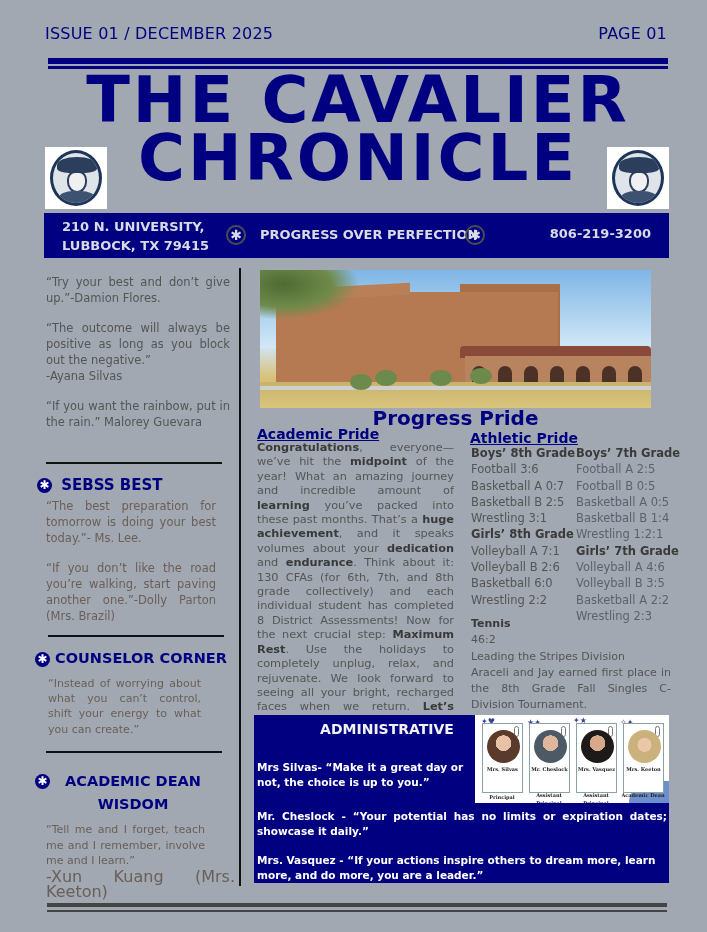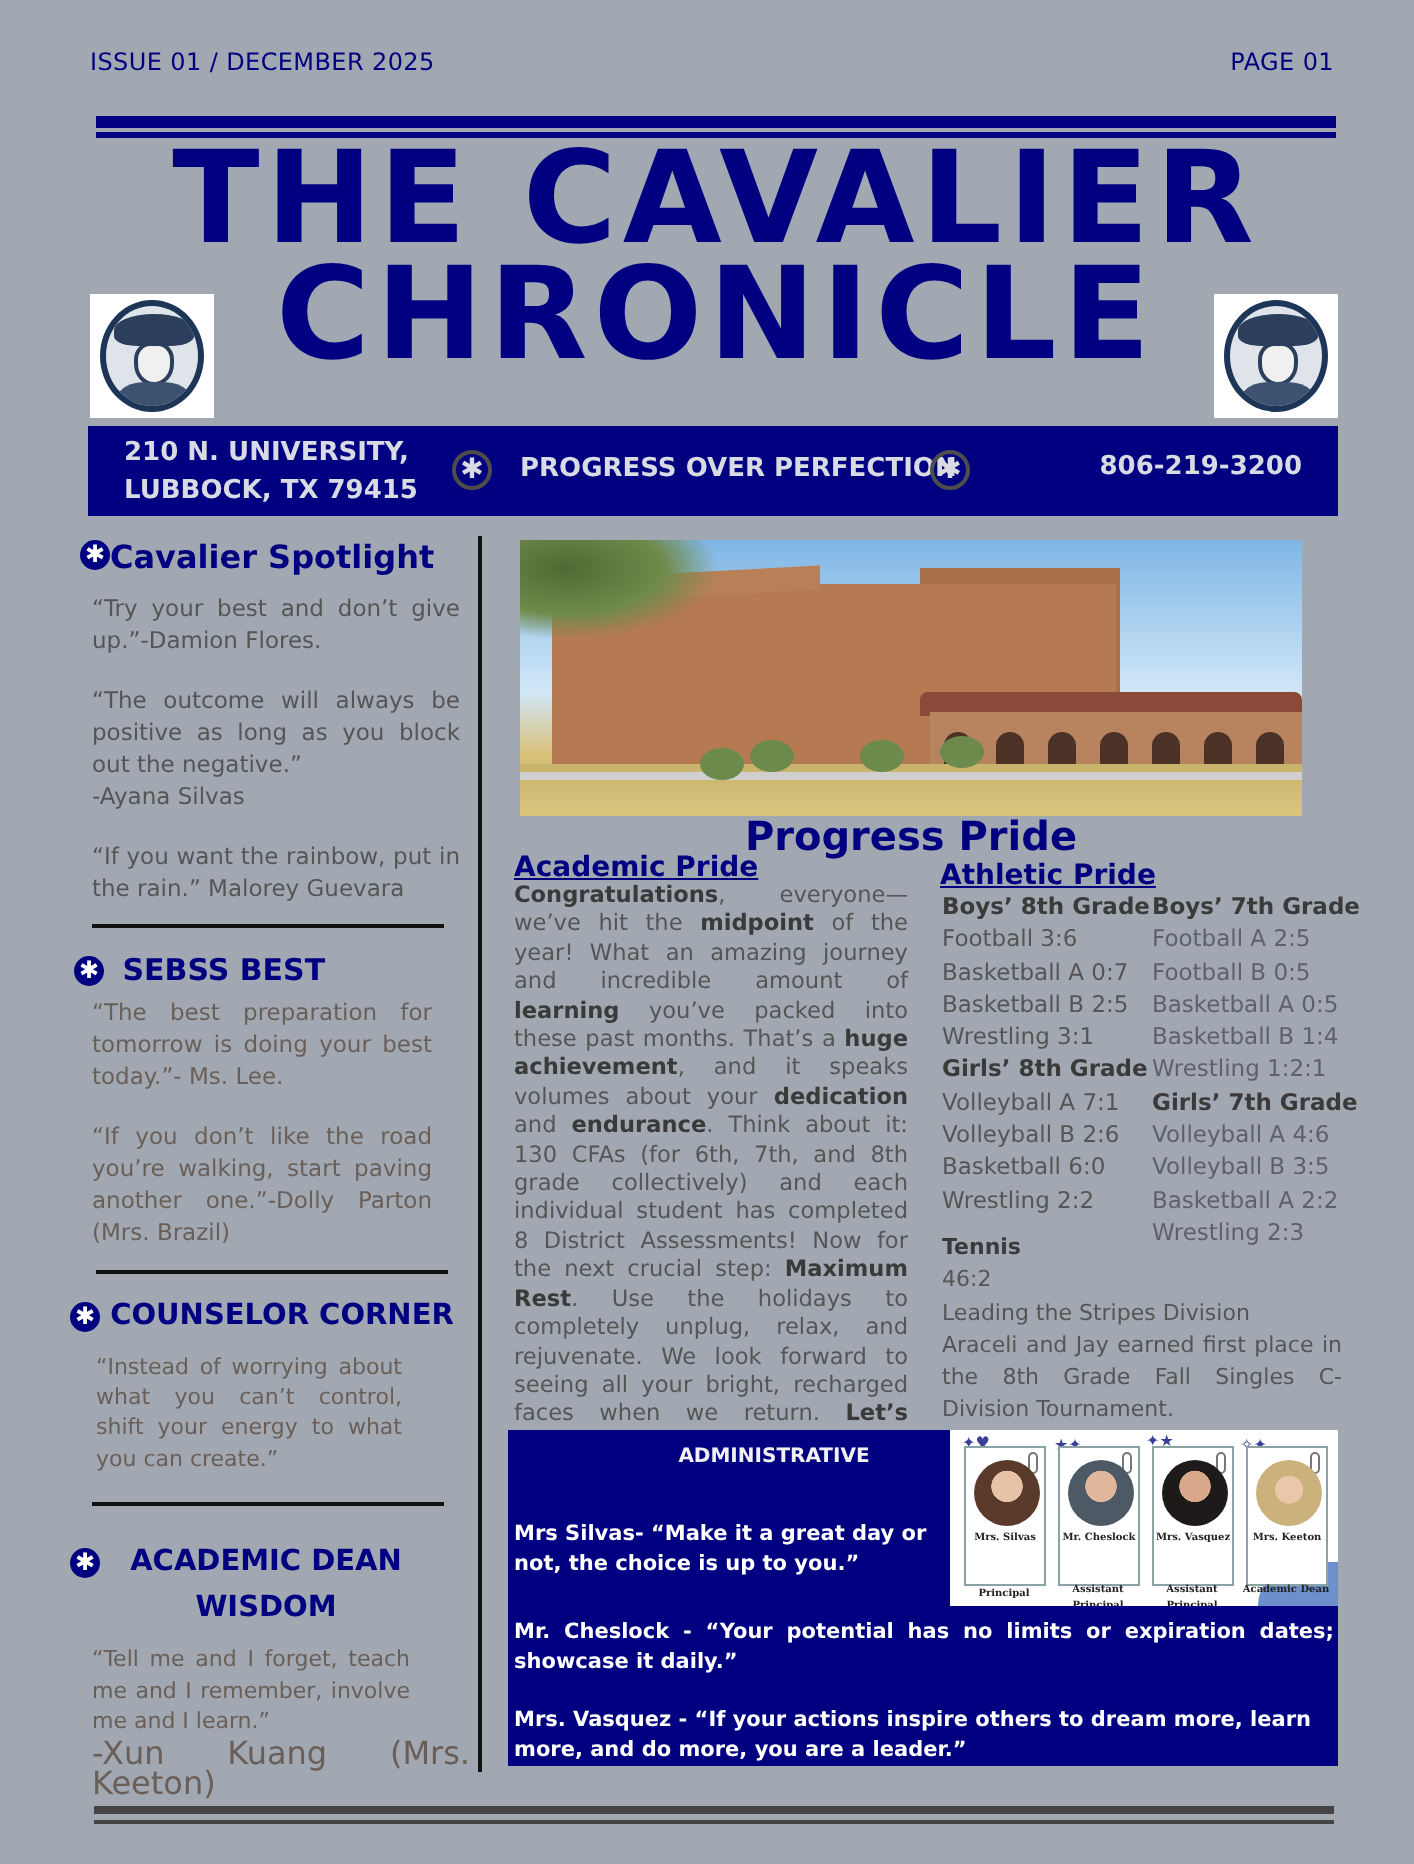--- a/index.html
+++ b/index.html
@@ -6,21 +6,21 @@
   html, body { width: 707px; height: 932px; overflow: hidden; }
   body {
     background: #a1a8b1;
     font-family: "DejaVu Sans", sans-serif;
     color: #4a4a4a;
     position: relative;
   }
   .abs { position: absolute; }
 
   
-  .top-meta { top: 24px; font-size: 12px; color: #010080; letter-spacing: 0.2px; }
+  .top-meta { top: 24px; font-size: 16px; color: #010080; letter-spacing: 0.2px; }
   .rule-thick { left: 48px; width: 620px; height: 6px; background: #010080; top: 58px; }
   .rule-thin { left: 48px; width: 620px; height: 3px; background: #010080; top: 66px; }
   .masthead {
     left: 48px; width: 620px; text-align: center;
     font-family: "DejaVu Sans", sans-serif; font-weight: 900; color: #010080;
     font-size: 64px; line-height: 60px; letter-spacing: 3px;
     transform: scaleX(1.0);
   }
   .logo {
     width: 62px; height: 62px; background: #fff;
@@ -88,21 +88,21 @@
   .ath { font-size: 11.5px; line-height: 16.3px; color: #555; }
   .ath .h { font-weight: 700; color: #3a3a3a; }
   .ath-r { color: #5f5f6f; }
 
   .tennis { left: 471px; top: 616px; width: 200px; font-size: 11px; line-height: 16.3px; color: #555; text-align: justify; }
 
   
   .admin {
     left: 254px; top: 715px; width: 415px; height: 168px; background: #010080; color: #fff;
   }
-  .admin .title { position:absolute; left: 0; top: 4px; width: 222px; text-align: center; font-weight: 700; font-size: 10px; line-height: 20px; color: #f1f1f4; padding-left: 44px; }
+  .admin .title { position:absolute; left: 0; top: 4px; width: 222px; text-align: center; font-weight: 700; font-size: 14px; line-height: 20px; color: #f1f1f4; padding-left: 44px; }
   .admin .msg { position: absolute; font-weight: 700; font-size: 10.5px; line-height: 14.5px; color: #fff; }
   .staff-box { position: absolute; left: 221px; top: 0; width: 194px; height: 88px; background: #fff; overflow: hidden; }
   .staff-card {
     position: absolute; top: 8px; width: 41px; height: 70px; border: 1px solid #8aa2a5;
     background: #fff;
   }
   .staff-photo { position: absolute; left: 4px; top: 6px; width: 33px; height: 33px; border-radius: 50%; }
   .staff-name { position: absolute; left: 0; width: 100%; top: 42px; text-align: center; font-size: 5px; line-height: 6px; color: #222; font-family: "DejaVu Serif", serif; font-weight: 700; }
   .staff-role { position: absolute; width: 46px; text-align: center; font-size: 5px; line-height: 8px; color: #222; font-family: "DejaVu Serif", serif; font-weight: 700; }
   .clip { position:absolute; top: 2px; right: 3px; width: 5px; height: 11px; border: 1px solid #777; border-radius: 3px; }
@@ -146,23 +146,20 @@
   </div>
   <span class="star-circle" style="left:182px; top:12px;">✱</span>
   <div class="motto">PROGRESS OVER PERFECTION</div>
   <span class="star-circle" style="left:421px; top:12px;">✱</span>
   <div class="phone">806-219-3200</div>
 </div>
 
 <div class="abs col-divider"></div>
 
 <div class="abs" style="left:40px; top:268px; width:190px;">
-  <div class="sec-head" style="font-size:16px; line-height:22px;">
-    <span class="sec-icon" style="vertical-align:top; margin-top:2px;">✱</span><span>Cavalier Spotlight</span>
-  </div>
   <div class="quote" style="margin-left:6px; margin-top:6px;">“Try your best and don’t give up.”-Damion Flores.</div>
   <div class="quote" style="margin-left:6px; margin-top:14px;">“The outcome will always be positive as long as you block out the negative.”</div>
   <div class="quote" style="margin-left:6px;">-Ayana Silvas</div>
   <div class="quote" style="margin-left:6px; margin-top:14px;">“If you want the rainbow, put in the rain.” Malorey Guevara</div>
 </div>
 
 <div class="abs hr" style="left:46px; top:462px; width:176px;"></div>
 
 <div class="abs" style="left:37px; top:475px; width:185px;">
   <div class="sec-head" style="font-size:15px; line-height:20px;">

